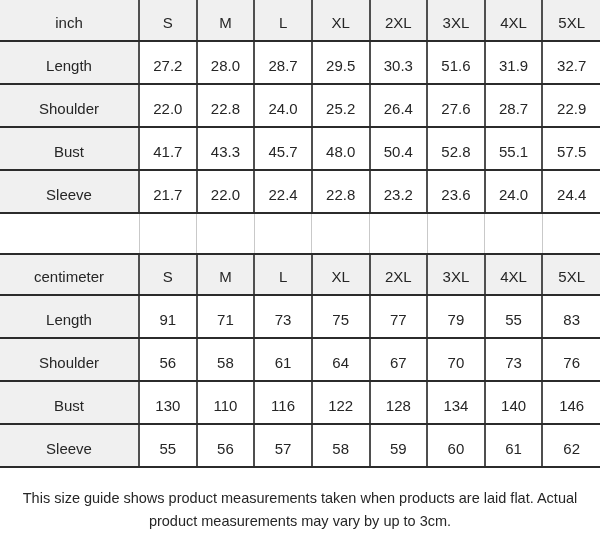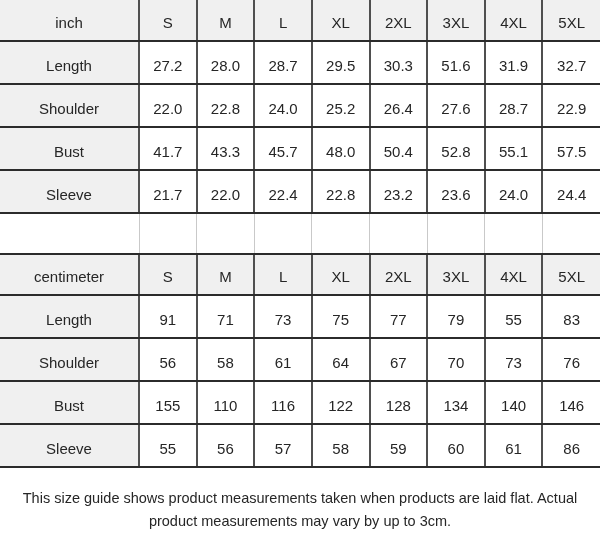--- a/index.html
+++ b/index.html
@@ -158,39 +158,39 @@
           <td class="v">58</td>
           <td class="v">61</td>
           <td class="v">64</td>
           <td class="v">67</td>
           <td class="v">70</td>
           <td class="v">73</td>
           <td class="v">76</td>
         </tr>
         <tr class="data-row">
           <td class="fill">Bust</td>
-          <td class="v">155</td>
+          <td class="v">130</td>
           <td class="v">110</td>
           <td class="v">116</td>
           <td class="v">122</td>
           <td class="v">128</td>
           <td class="v">134</td>
           <td class="v">140</td>
           <td class="v">146</td>
         </tr>
         <tr class="data-row">
           <td class="fill">Sleeve</td>
           <td class="v">55</td>
           <td class="v">56</td>
           <td class="v">57</td>
           <td class="v">58</td>
           <td class="v">59</td>
           <td class="v">60</td>
           <td class="v">61</td>
-          <td class="v">86</td>
+          <td class="v">62</td>
         </tr>
       </tbody>
   </table>
 
   <div class="footer">
     <div>This size guide shows product measurements taken when products are laid flat. Actual</div>
     <div>product measurements may vary by up to 3cm.</div>
   </div>
 </div>
 

